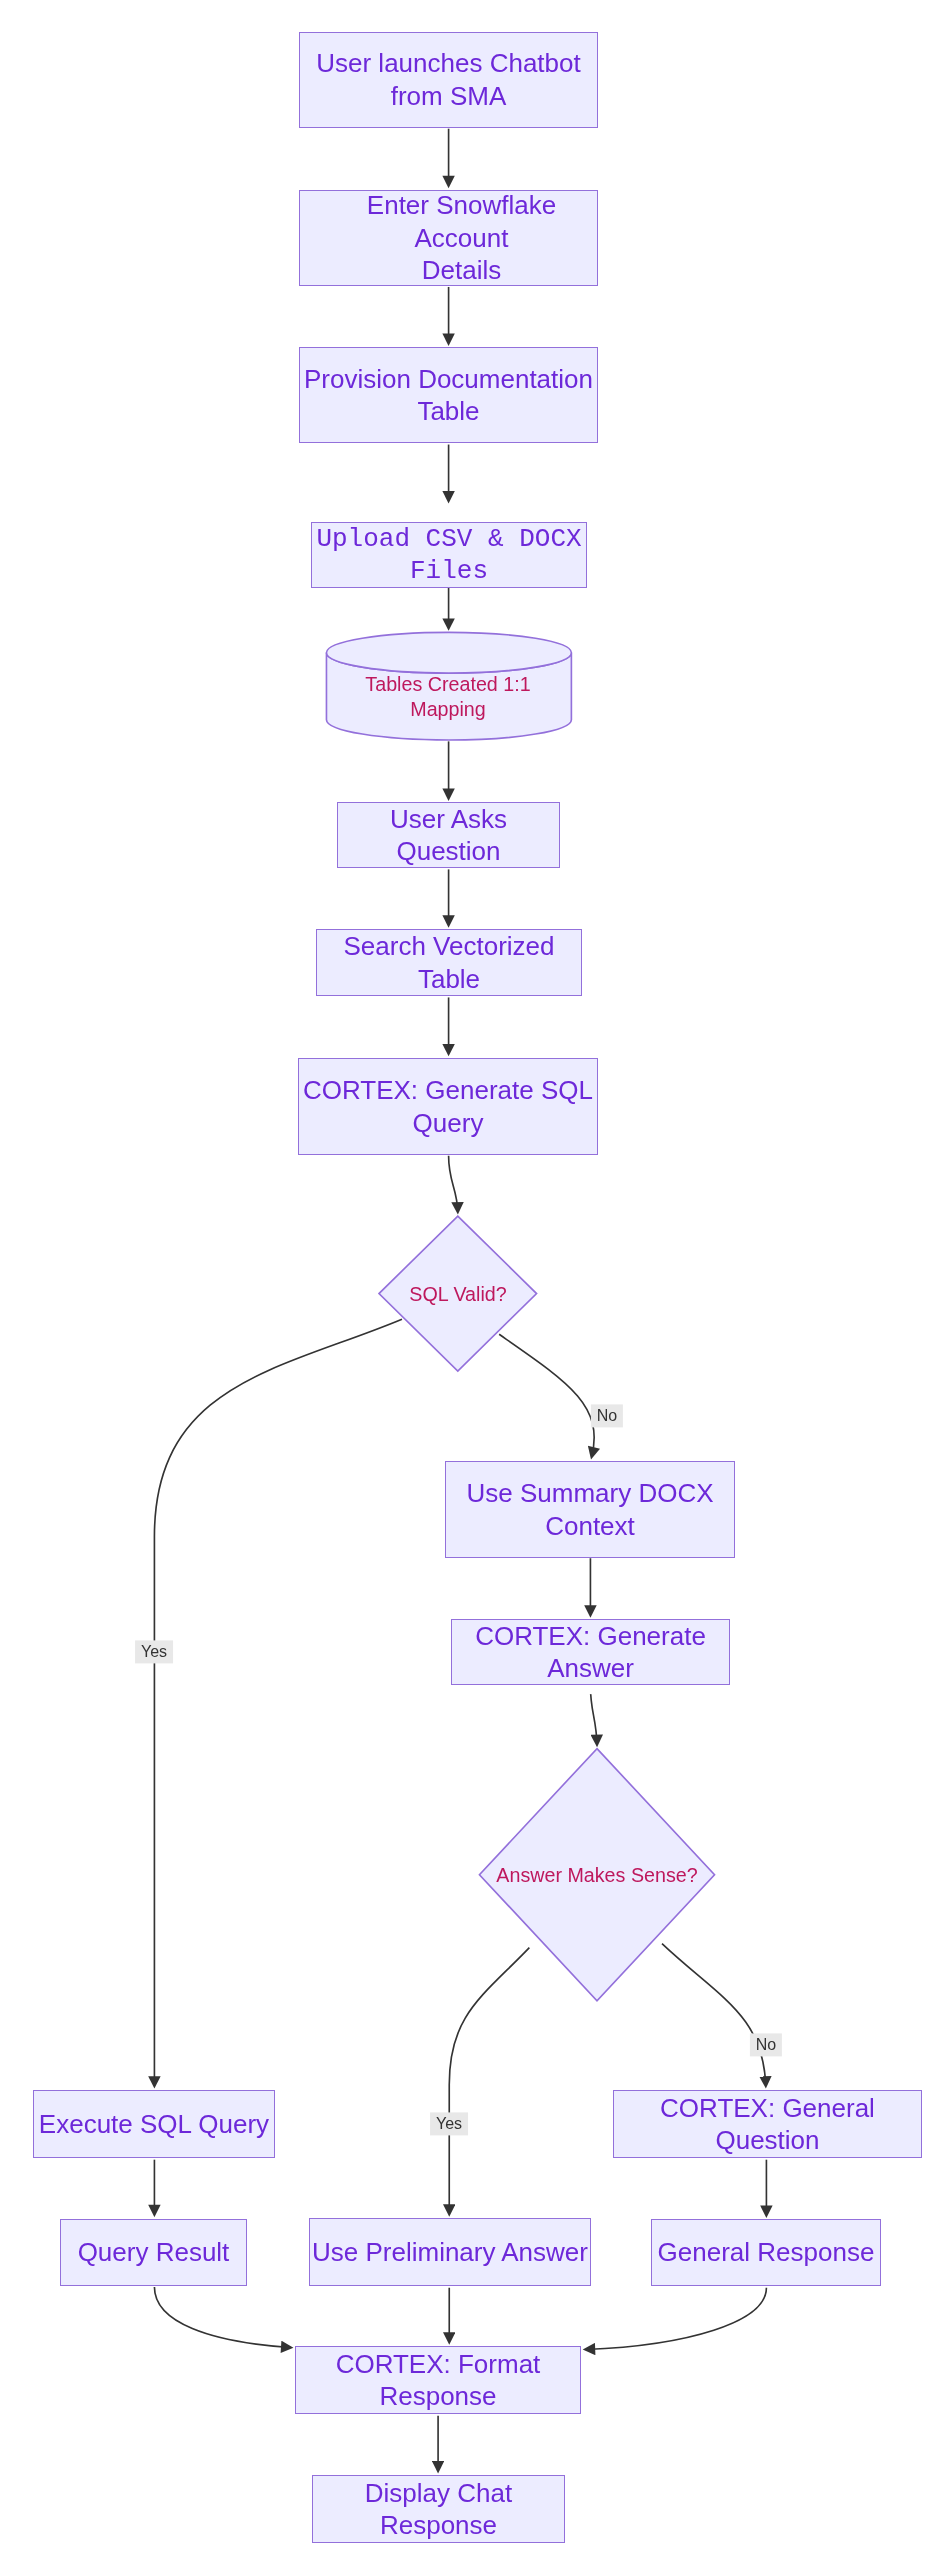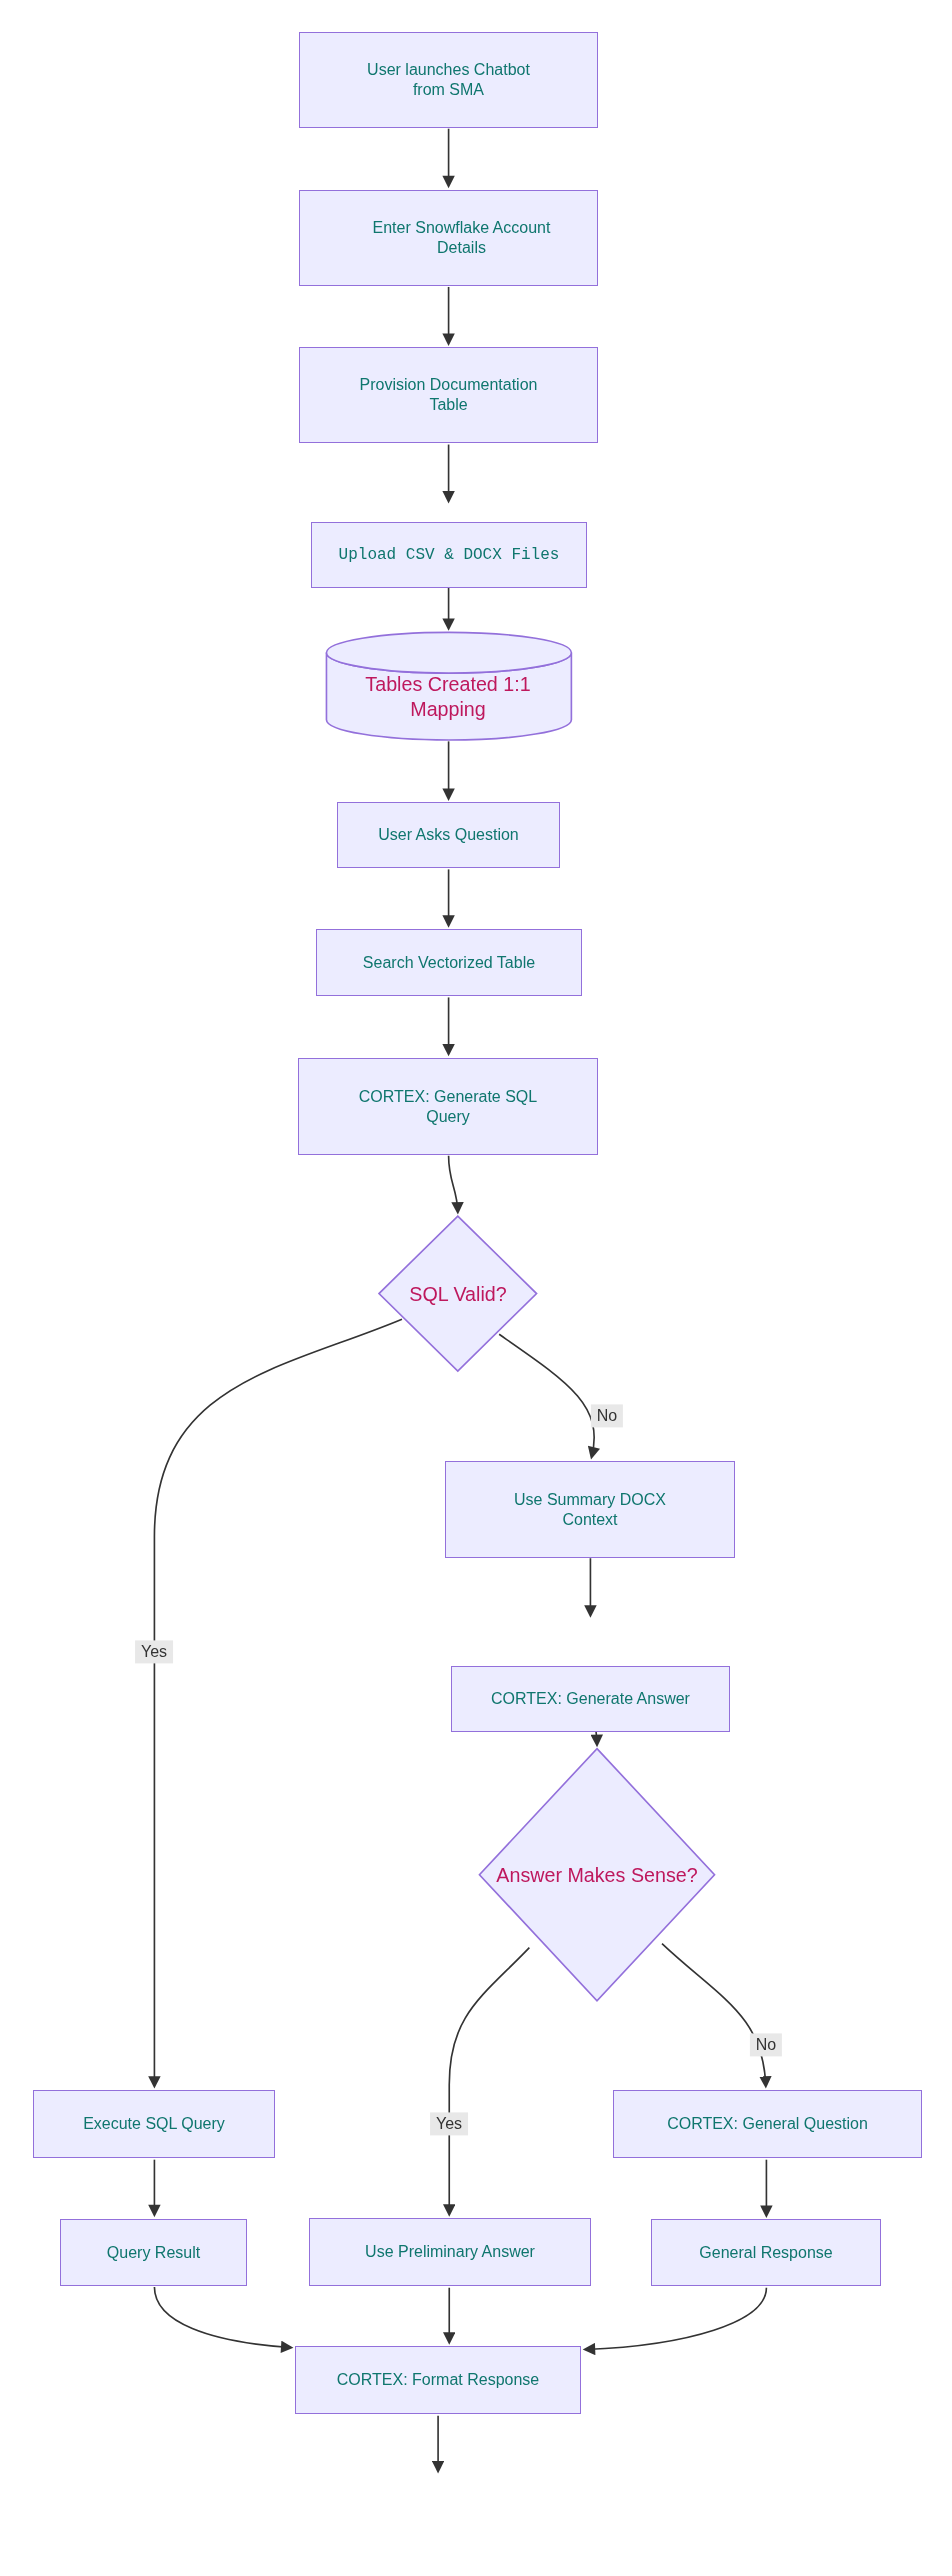--- a/index.html
+++ b/index.html
@@ -20,24 +20,24 @@
   }
   .node {
     position: absolute;
     box-sizing: border-box;
     background: #ECECFF;
     border: 1.6px solid #9370DB;
     display: flex;
     align-items: center;
     justify-content: center;
     text-align: center;
-    font-size: 16px;
+    font-size: 26px;
     line-height: 1.25;
     white-space: pre-line;
-    color: #0f766e;
+    color: #6d28d9;
     z-index: 2;
   }
   .shape-label {
     position: absolute;
     background: transparent;
     border: none;
     display: flex;
     align-items: center;
     justify-content: center;
     text-align: center;
@@ -110,27 +110,28 @@
 Details</div>
   <div class="node" style="left:299px; top:347px;  width:299px; height:96px;">Provision Documentation
 Table</div>
   <div class="node" style="left:311px; top:522px;  width:276px; height:66px;font-family:Liberation Mono, monospace;">Upload CSV &amp; DOCX Files</div>
   <div class="node" style="left:337px; top:802px; width:223px; height:66px;">User Asks Question</div>
   <div class="node" style="left:316px; top:929px; width:266px; height:67px;">Search Vectorized Table</div>
   <div class="node" style="left:298px; top:1058px; width:300px; height:97px;">CORTEX: Generate SQL
 Query</div>
   <div class="node" style="left:445px; top:1461px; width:290px; height:97px;">Use Summary DOCX
 Context</div>
-  <div class="node" style="left:451px; top:1619px; width:279px; height:66px;margin-top:47px;">CORTEX: Generate Answer</div>
+  <div class="node" style="left:451px; top:1619px; width:279px; height:66px;">CORTEX: Generate Answer</div>
   <div class="node" style="left:33px;  top:2090px; width:242px; height:68px;">Execute SQL Query</div>
   <div class="node" style="left:60px;  top:2219px; width:187px; height:67px;">Query Result</div>
   <div class="node" style="left:309px; top:2218px; width:282px; height:68px;">Use Preliminary Answer</div>
   <div class="node" style="left:613px; top:2090px; width:309px; height:68px;">CORTEX: General Question</div>
   <div class="node" style="left:651px; top:2219px; width:230px; height:67px;">General Response</div>
   <div class="node" style="left:295px; top:2346px; width:286px; height:68px;">CORTEX: Format Response</div>
+  <div class="node" style="left:312px; top:2475px; width:253px; height:68px;">Display Chat Response</div>
 
   <div class="shape-label" style="left:448px; top:697px; width:245px;">Tables Created 1:1 Mapping</div>
   <div class="shape-label" style="left:458px; top:1294px; width:158px;">SQL Valid?</div>
   <div class="shape-label" style="left:597px; top:1875px; width:235px;">Answer Makes Sense?</div>
 
   <div class="edge-label" style="left:607px;  top:1416px;">No</div>
   <div class="edge-label" style="left:154px;  top:1652px;">Yes</div>
   <div class="edge-label" style="left:449px; top:2124px;">Yes</div>
   <div class="edge-label" style="left:766px; top:2045px;">No</div>
 

